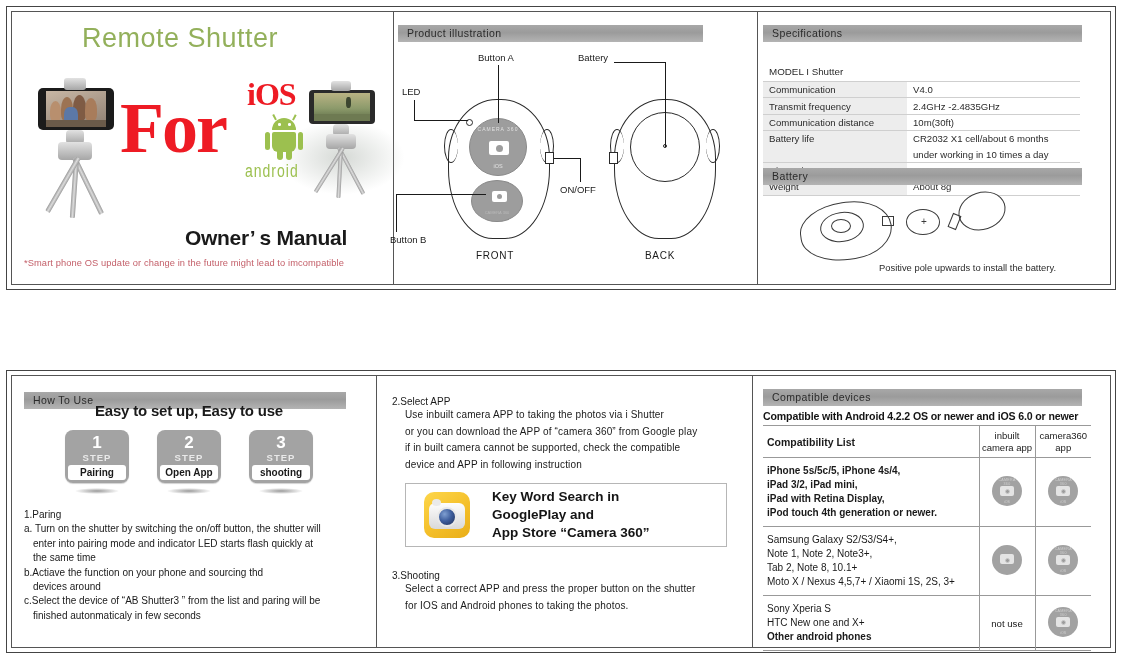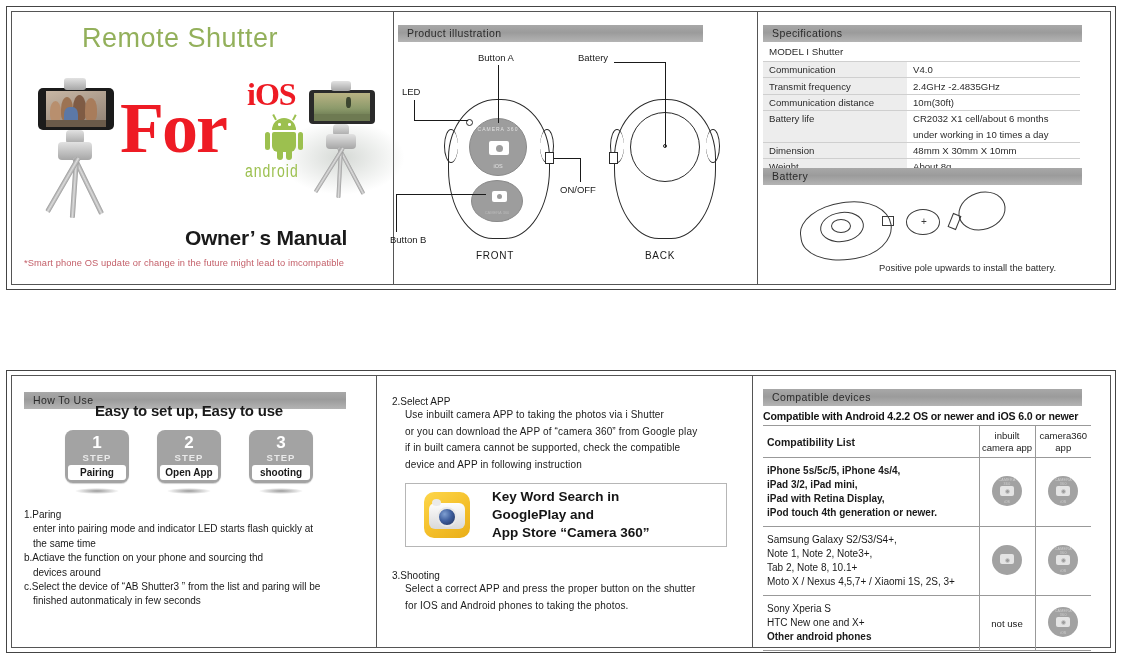--- a/index.html
+++ b/index.html
@@ -131,21 +131,21 @@
   }
   .sidebtn {
     position: absolute; border: 1.2px solid #2a2a2a; background: #fff;
   }
   .view-label {
     position: absolute; font-size: 10px; letter-spacing: .7px; color: #1a1a1a;
   }
 
   
   #spec-area { position: absolute; left: 763px; top: 46px; width: 320px; }
-  #spec-model { font-size: 9.8px; color: #2b2b2b; margin-bottom: 4px; padding-left: 6px; }
+  #spec-model { font-size: 9.8px; color: #2b2b2b; margin-bottom: 4px; padding-left: 6px; margin-top: 20px; }
   table.spec { width: 317px; border-collapse: collapse; }
   table.spec td {
     font-size: 9.6px; color: #2b2b2b; padding: 2.2px 6px;
     border-bottom: 1px solid #cfcfcf; vertical-align: middle;
   }
   table.spec td.k { width: 144px; background: #ededed; }
   table.spec tr.first td { border-top: 1px solid #cfcfcf; }
 
   
   #battery-art { position: absolute; left: 800px; top: 192px; width: 290px; height: 70px; }
@@ -479,20 +479,21 @@
         <div class="step-num">3</div>
         <div class="step-word">STEP</div>
         <div class="step-name">shooting</div>
       </div>
       <div class="step-shadow"></div>
     </div>
   </div>
 
   <div id="pairing-block">
     <div class="p-line">1.Paring</div>
+    <div class="p-line">a. Turn on the shutter by switching the on/off button, the shutter will</div>
     <div class="p-line p-ind">enter into pairing mode and indicator LED starts flash quickly at</div>
     <div class="p-line p-ind">the same time</div>
     <div class="p-line">b.Actiave the  function on your phone and sourcing thd</div>
     <div class="p-line p-ind">devices around</div>
     <div class="p-line">c.Select the device of “AB Shutter3 ” from the list and paring will be</div>
     <div class="p-line p-ind">finished autonmaticaly in few seconds</div>
   </div>
 </div>
 
 <div id="selapp">

